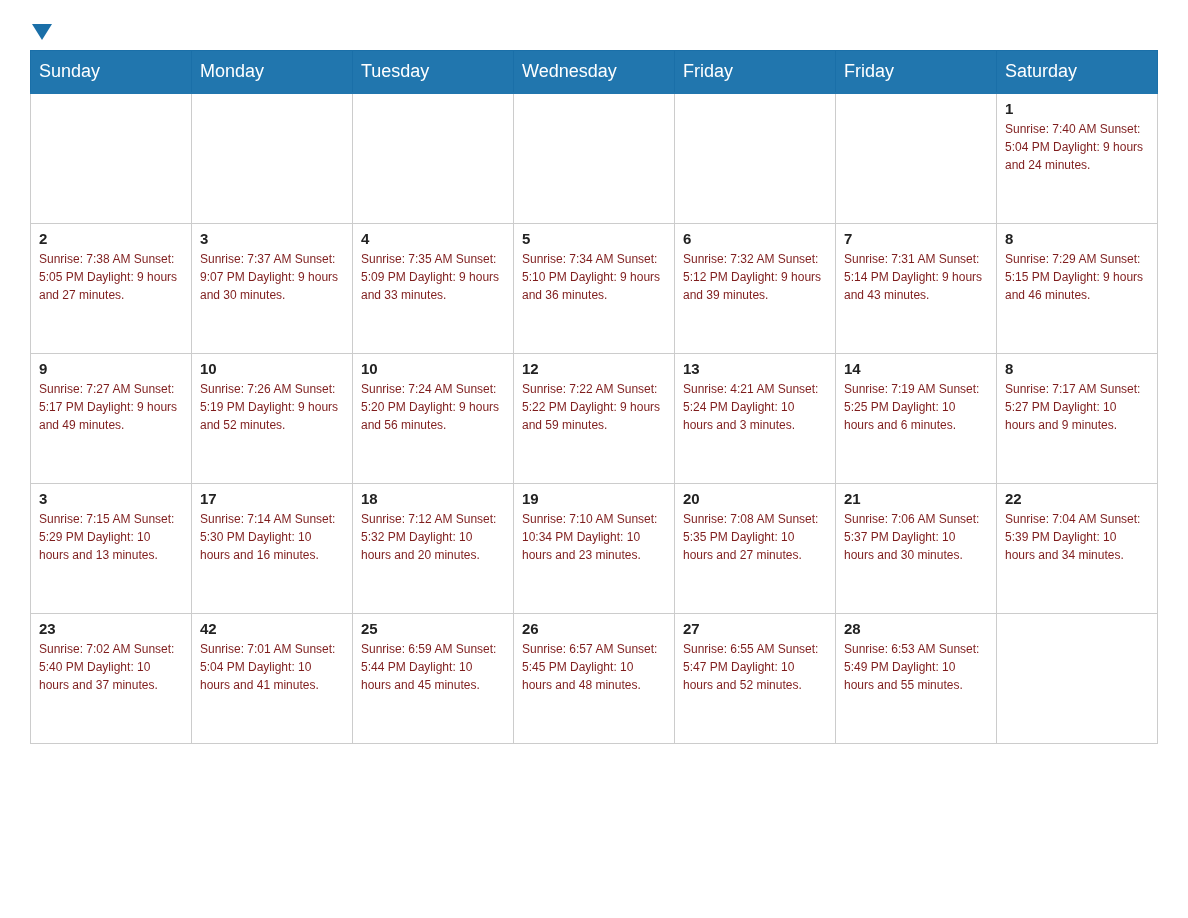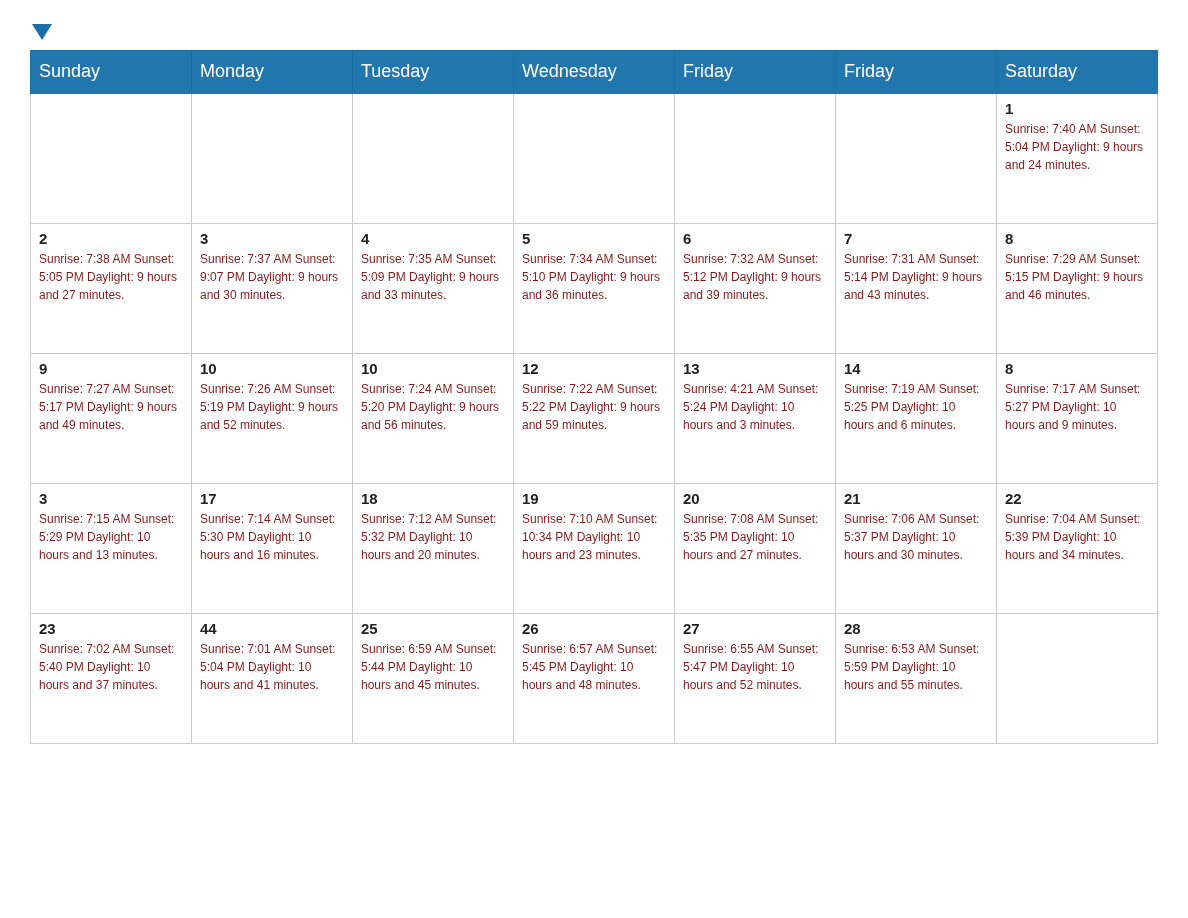--- a/index.html
+++ b/index.html
@@ -284,21 +284,21 @@
         </td>
       </tr>
       <tr>
         <td>
           <div class="day-number">23</div>
           <div class="day-info">Sunrise: 7:02 AM
 Sunset: 5:40 PM
 Daylight: 10 hours and 37 minutes.</div>
         </td>
         <td>
-          <div class="day-number">44</div>
+          <div class="day-number">42</div>
           <div class="day-info">Sunrise: 7:01 AM
 Sunset: 5:04 PM
 Daylight: 10 hours and 41 minutes.</div>
         </td>
         <td>
           <div class="day-number">25</div>
           <div class="day-info">Sunrise: 6:59 AM
 Sunset: 5:44 PM
 Daylight: 10 hours and 45 minutes.</div>
         </td>
@@ -310,19 +310,19 @@
         </td>
         <td>
           <div class="day-number">27</div>
           <div class="day-info">Sunrise: 6:55 AM
 Sunset: 5:47 PM
 Daylight: 10 hours and 52 minutes.</div>
         </td>
         <td>
           <div class="day-number">28</div>
           <div class="day-info">Sunrise: 6:53 AM
-Sunset: 5:59 PM
+Sunset: 5:49 PM
 Daylight: 10 hours and 55 minutes.</div>
         </td>
         <td class="empty-cell"></td>
       </tr>
     </tbody>
 </table>
 
 </body></html>

